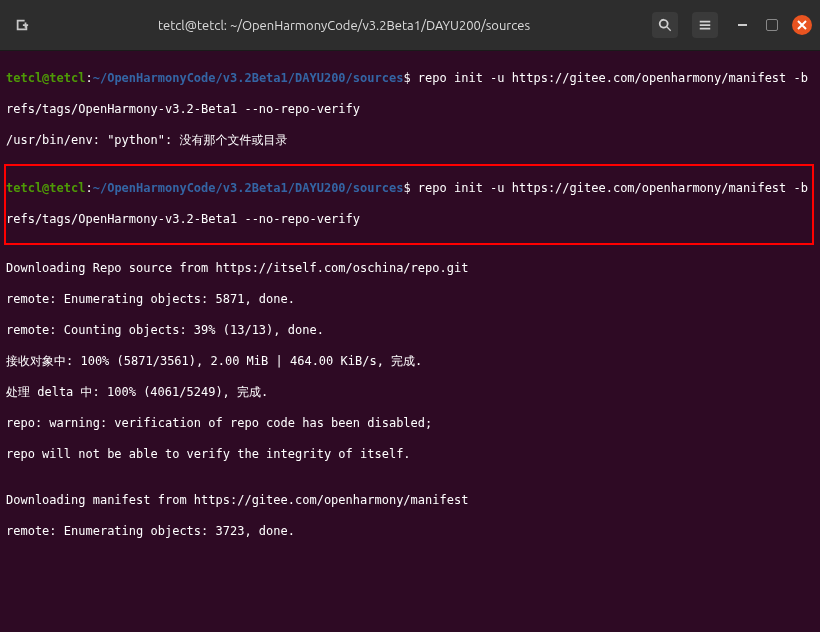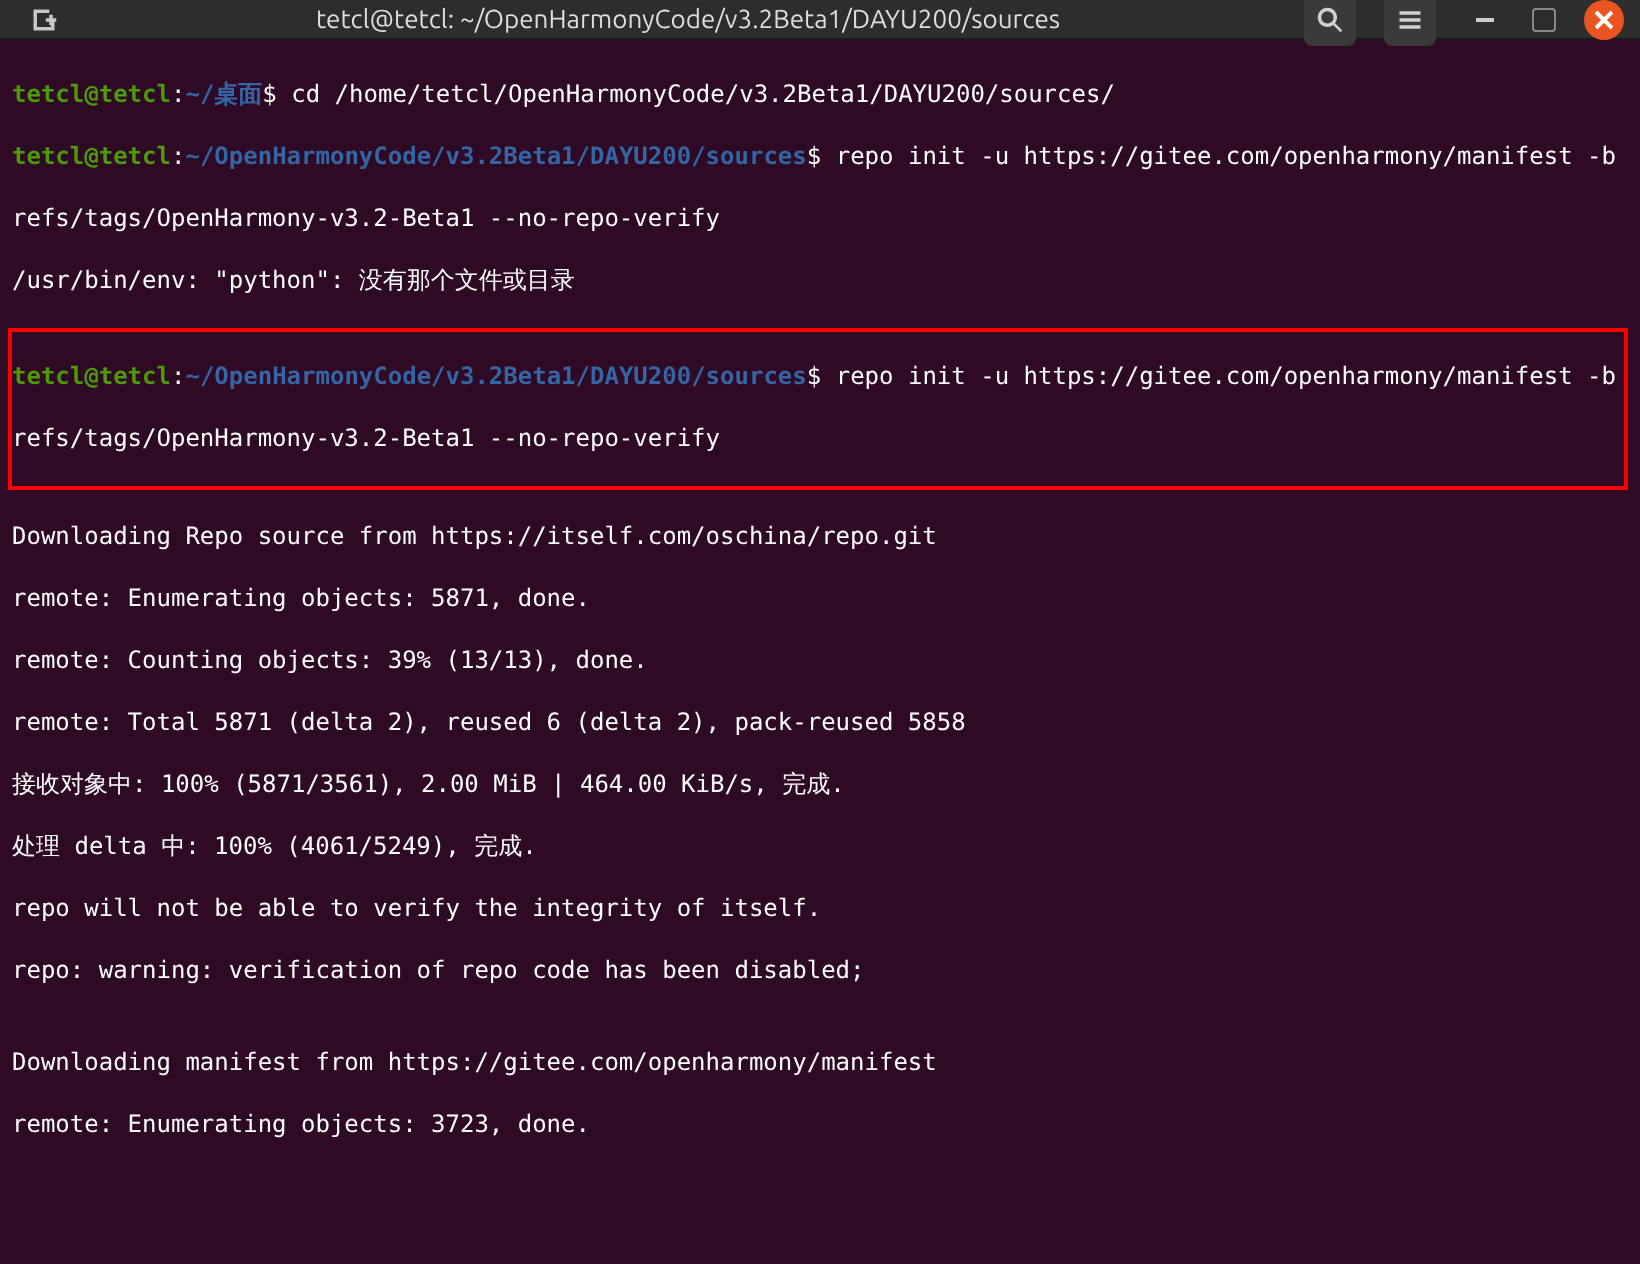--- a/index.html
+++ b/index.html
@@ -1,17 +1,17 @@
 <!DOCTYPE html>
 <html><head>
 <meta charset="utf-8">
 <style>
 *{margin:0;padding:0;box-sizing:border-box}
 body{background:#2e0a24;width:820px;height:632px;overflow:hidden;font-family:"DejaVu Sans Mono","Ubuntu Mono",monospace;font-size:12px;color:#fff}
-.titlebar{height:20px;background:#2d2d2d;display:flex;align-items:center;padding:0 8px;border-bottom:1px solid #1a1a1a}
+.titlebar{height:51px;background:#2d2d2d;display:flex;align-items:center;padding:0 8px;border-bottom:1px solid #1a1a1a}
 .new-tab-btn{width:28px;height:24px;display:flex;align-items:center;justify-content:center;border-radius:4px}
 .new-tab-btn svg{width:14px;height:14px;fill:#c8c8c8}
 .title{flex:1;text-align:center;color:#ddd;font-size:13px;font-family:Ubuntu,sans-serif;font-weight:400}
 .win-btns{display:flex;gap:14px;align-items:center}
 .sq-btn{width:26px;height:26px;border-radius:4px;background:#3a3a3a;display:flex;align-items:center;justify-content:center;cursor:pointer}
 .sq-btn svg{width:14px;height:14px;fill:#d0d0d0}
 .circ-btn{width:20px;height:20px;border-radius:50%;display:flex;align-items:center;justify-content:center;cursor:pointer}
 .circ-btn.min::before{content:"";width:9px;height:2px;background:#ccc}
 .circ-btn.max{border:1.5px solid #888;border-radius:2px;width:12px;height:12px}
 .circ-btn.close{background:#e95420}
@@ -47,36 +47,34 @@
     <div class="circ-btn max"></div>
     <div class="circ-btn close">
       <svg viewBox="0 0 10 10">
           <path d="M1 1l8 8M9 1l-8 8" fill="none"></path>
         </svg>
     </div>
   </div>
 </div>
 
 <div class="term">
-<div><span class="g bold">tetcl@tetcl</span><span>:</span><span class="b bold">~/桌面</span><span>$</span><span> cd /home/tetcl/OpenHarmonyCode/v3.2Beta1/DAYU200/sources/</span></div>
 <div><span class="g bold">tetcl@tetcl</span><span>:</span><span class="b bold">~/OpenHarmonyCode/v3.2Beta1/DAYU200/sources</span><span>$</span><span> repo init -u https://gitee.com/openharmony/manifest -b </span></div>
 <div>refs/tags/OpenHarmony-v3.2-Beta1 --no-repo-verify</div>
 <div>/usr/bin/env: "python": 没有那个文件或目录</div>
 <div class="box">
 <div><span class="g bold">tetcl@tetcl</span><span>:</span><span class="b bold">~/OpenHarmonyCode/v3.2Beta1/DAYU200/sources</span><span>$</span><span> repo init -u https://gitee.com/openharmony/manifest -b </span></div>
 <div>refs/tags/OpenHarmony-v3.2-Beta1 --no-repo-verify</div>
 </div>
 <div>Downloading Repo source from https://itself.com/oschina/repo.git</div>
 <div>remote: Enumerating objects: 5871, done.</div>
 <div>remote: Counting objects: 39% (13/13), done.</div>
-<div>remote: Total 5871 (delta 2), reused 6 (delta 2), pack-reused 5858</div>
 <div>接收对象中: 100% (5871/3561), 2.00 MiB | 464.00 KiB/s, 完成.</div>
 <div>处理 delta 中: 100% (4061/5249), 完成.</div>
+<div>repo: warning: verification of repo code has been disabled;</div>
 <div>repo will not be able to verify the integrity of itself.</div>
-<div>repo: warning: verification of repo code has been disabled;</div>
 <div></div>
 <div>Downloading manifest from https://gitee.com/openharmony/manifest</div>
 <div>remote: Enumerating objects: 3723, done.</div>
 
 
 
 
 
 
 

